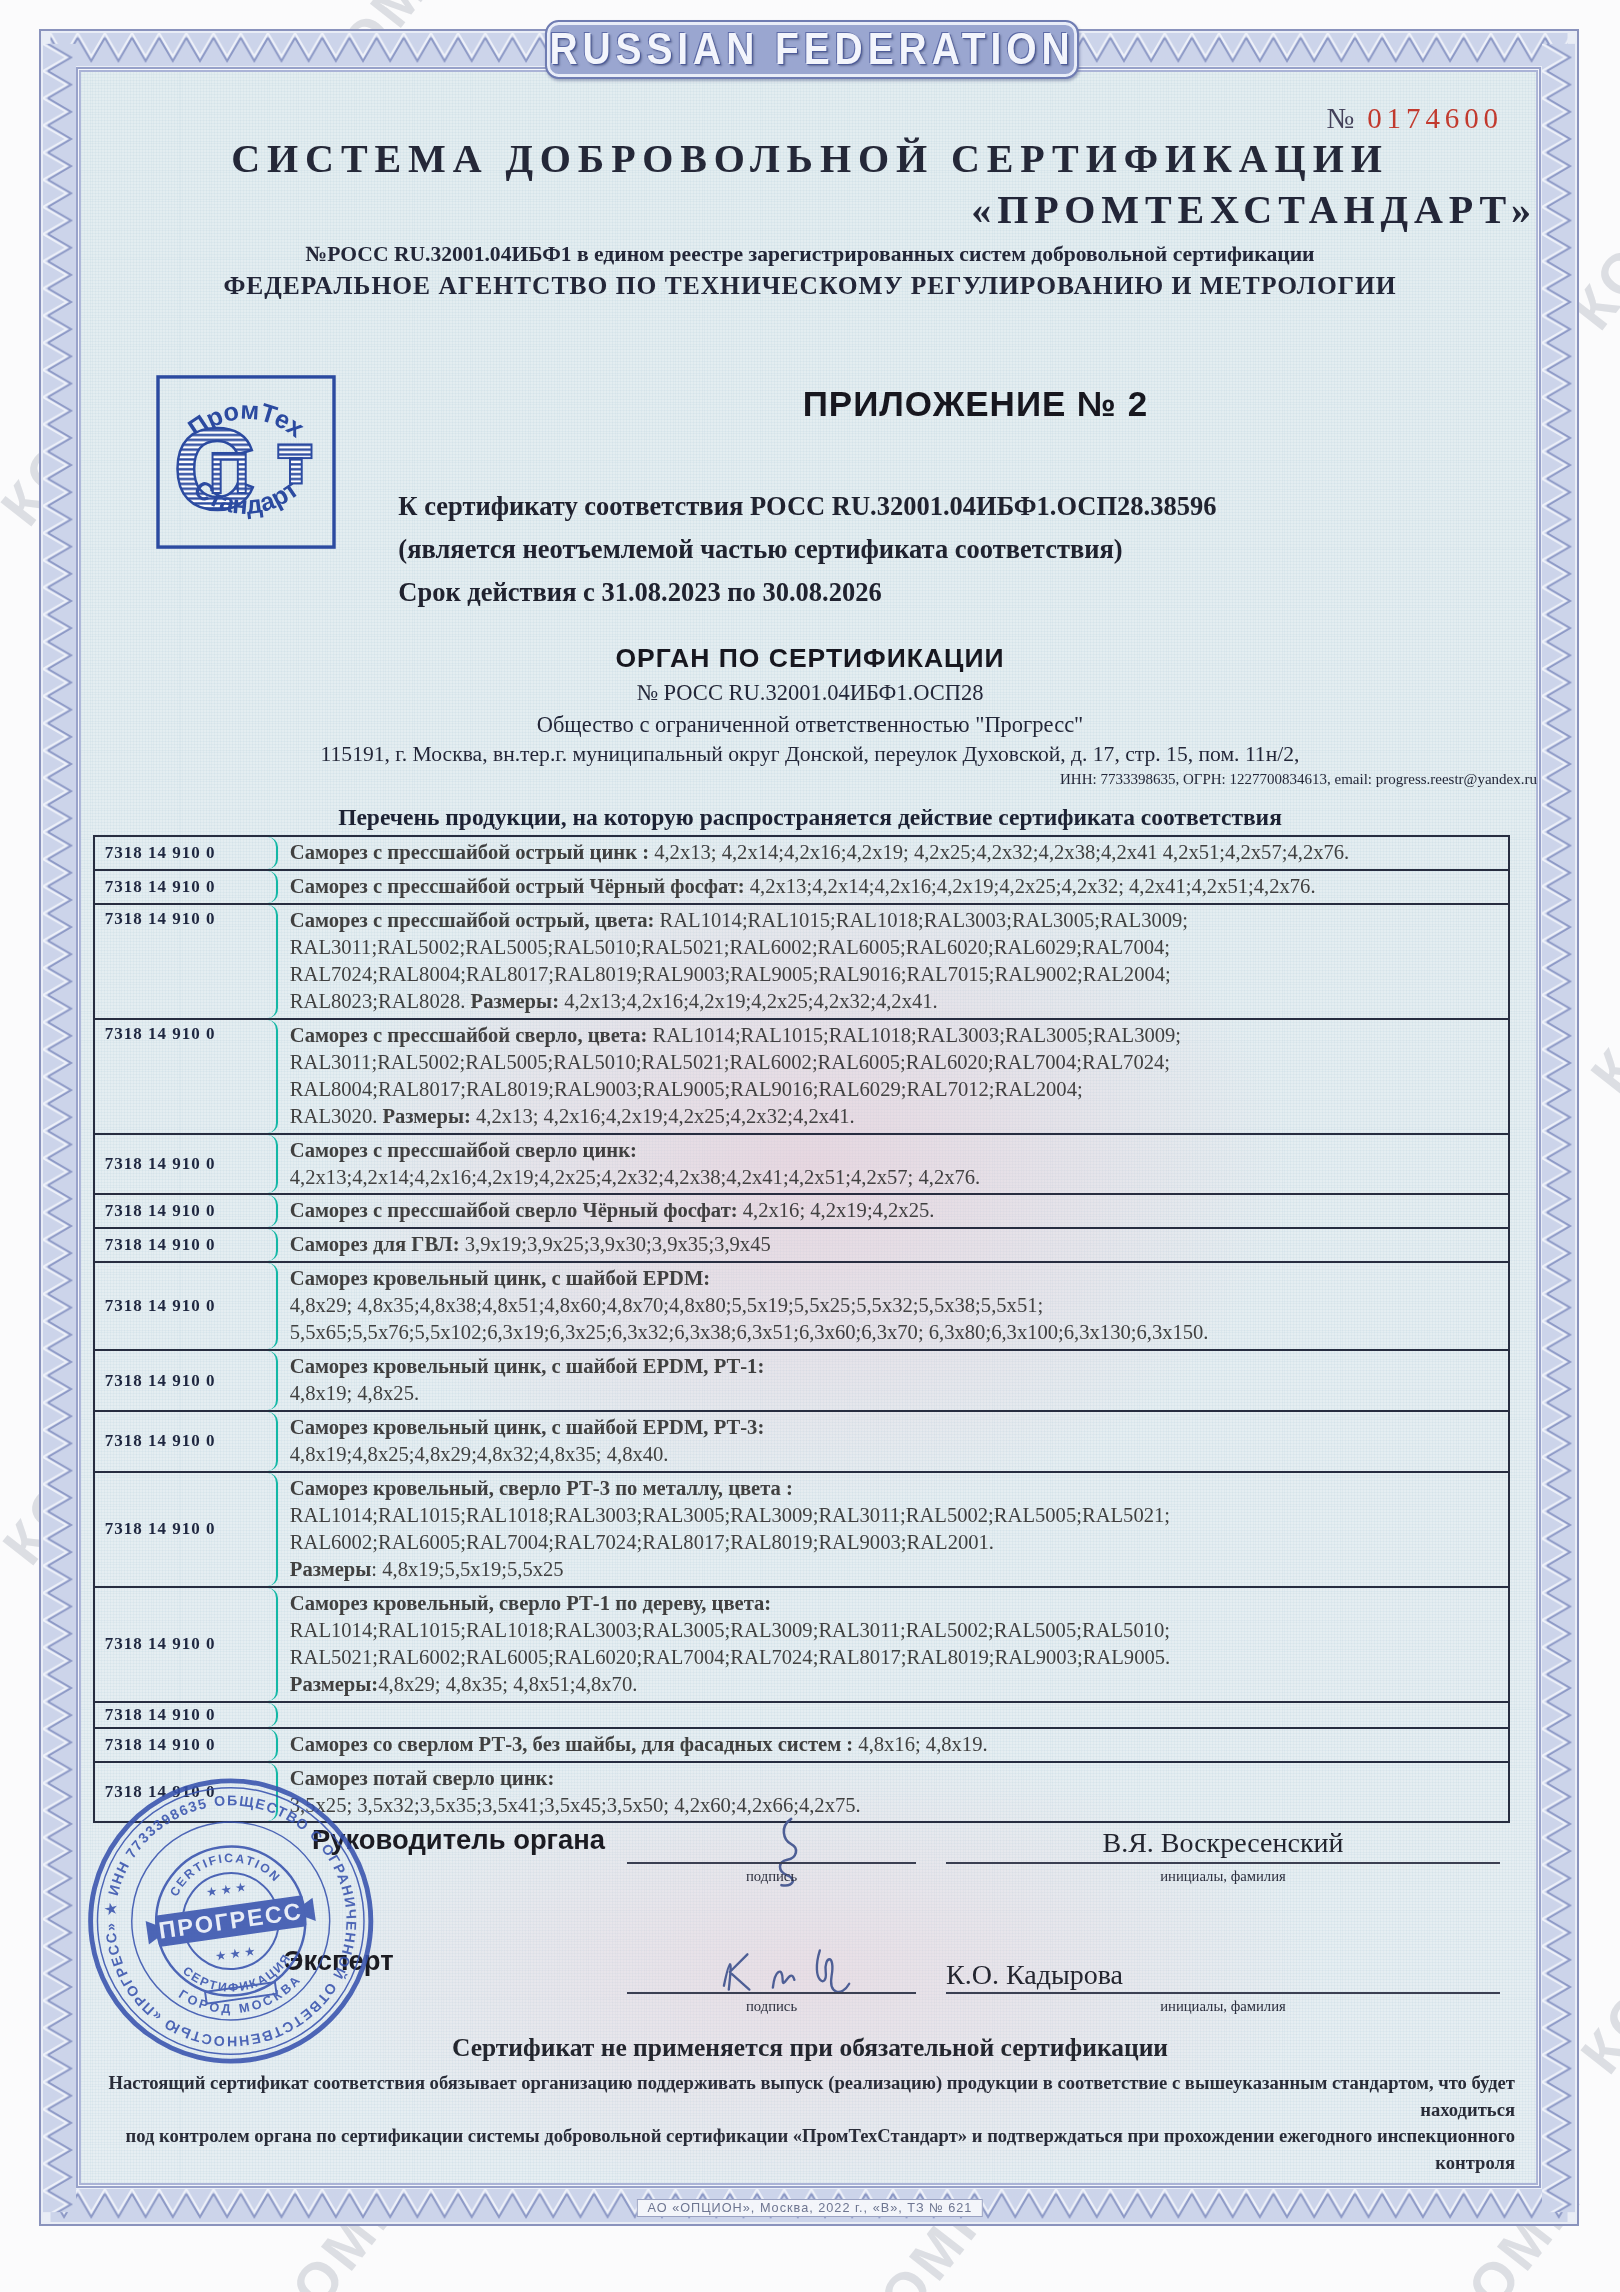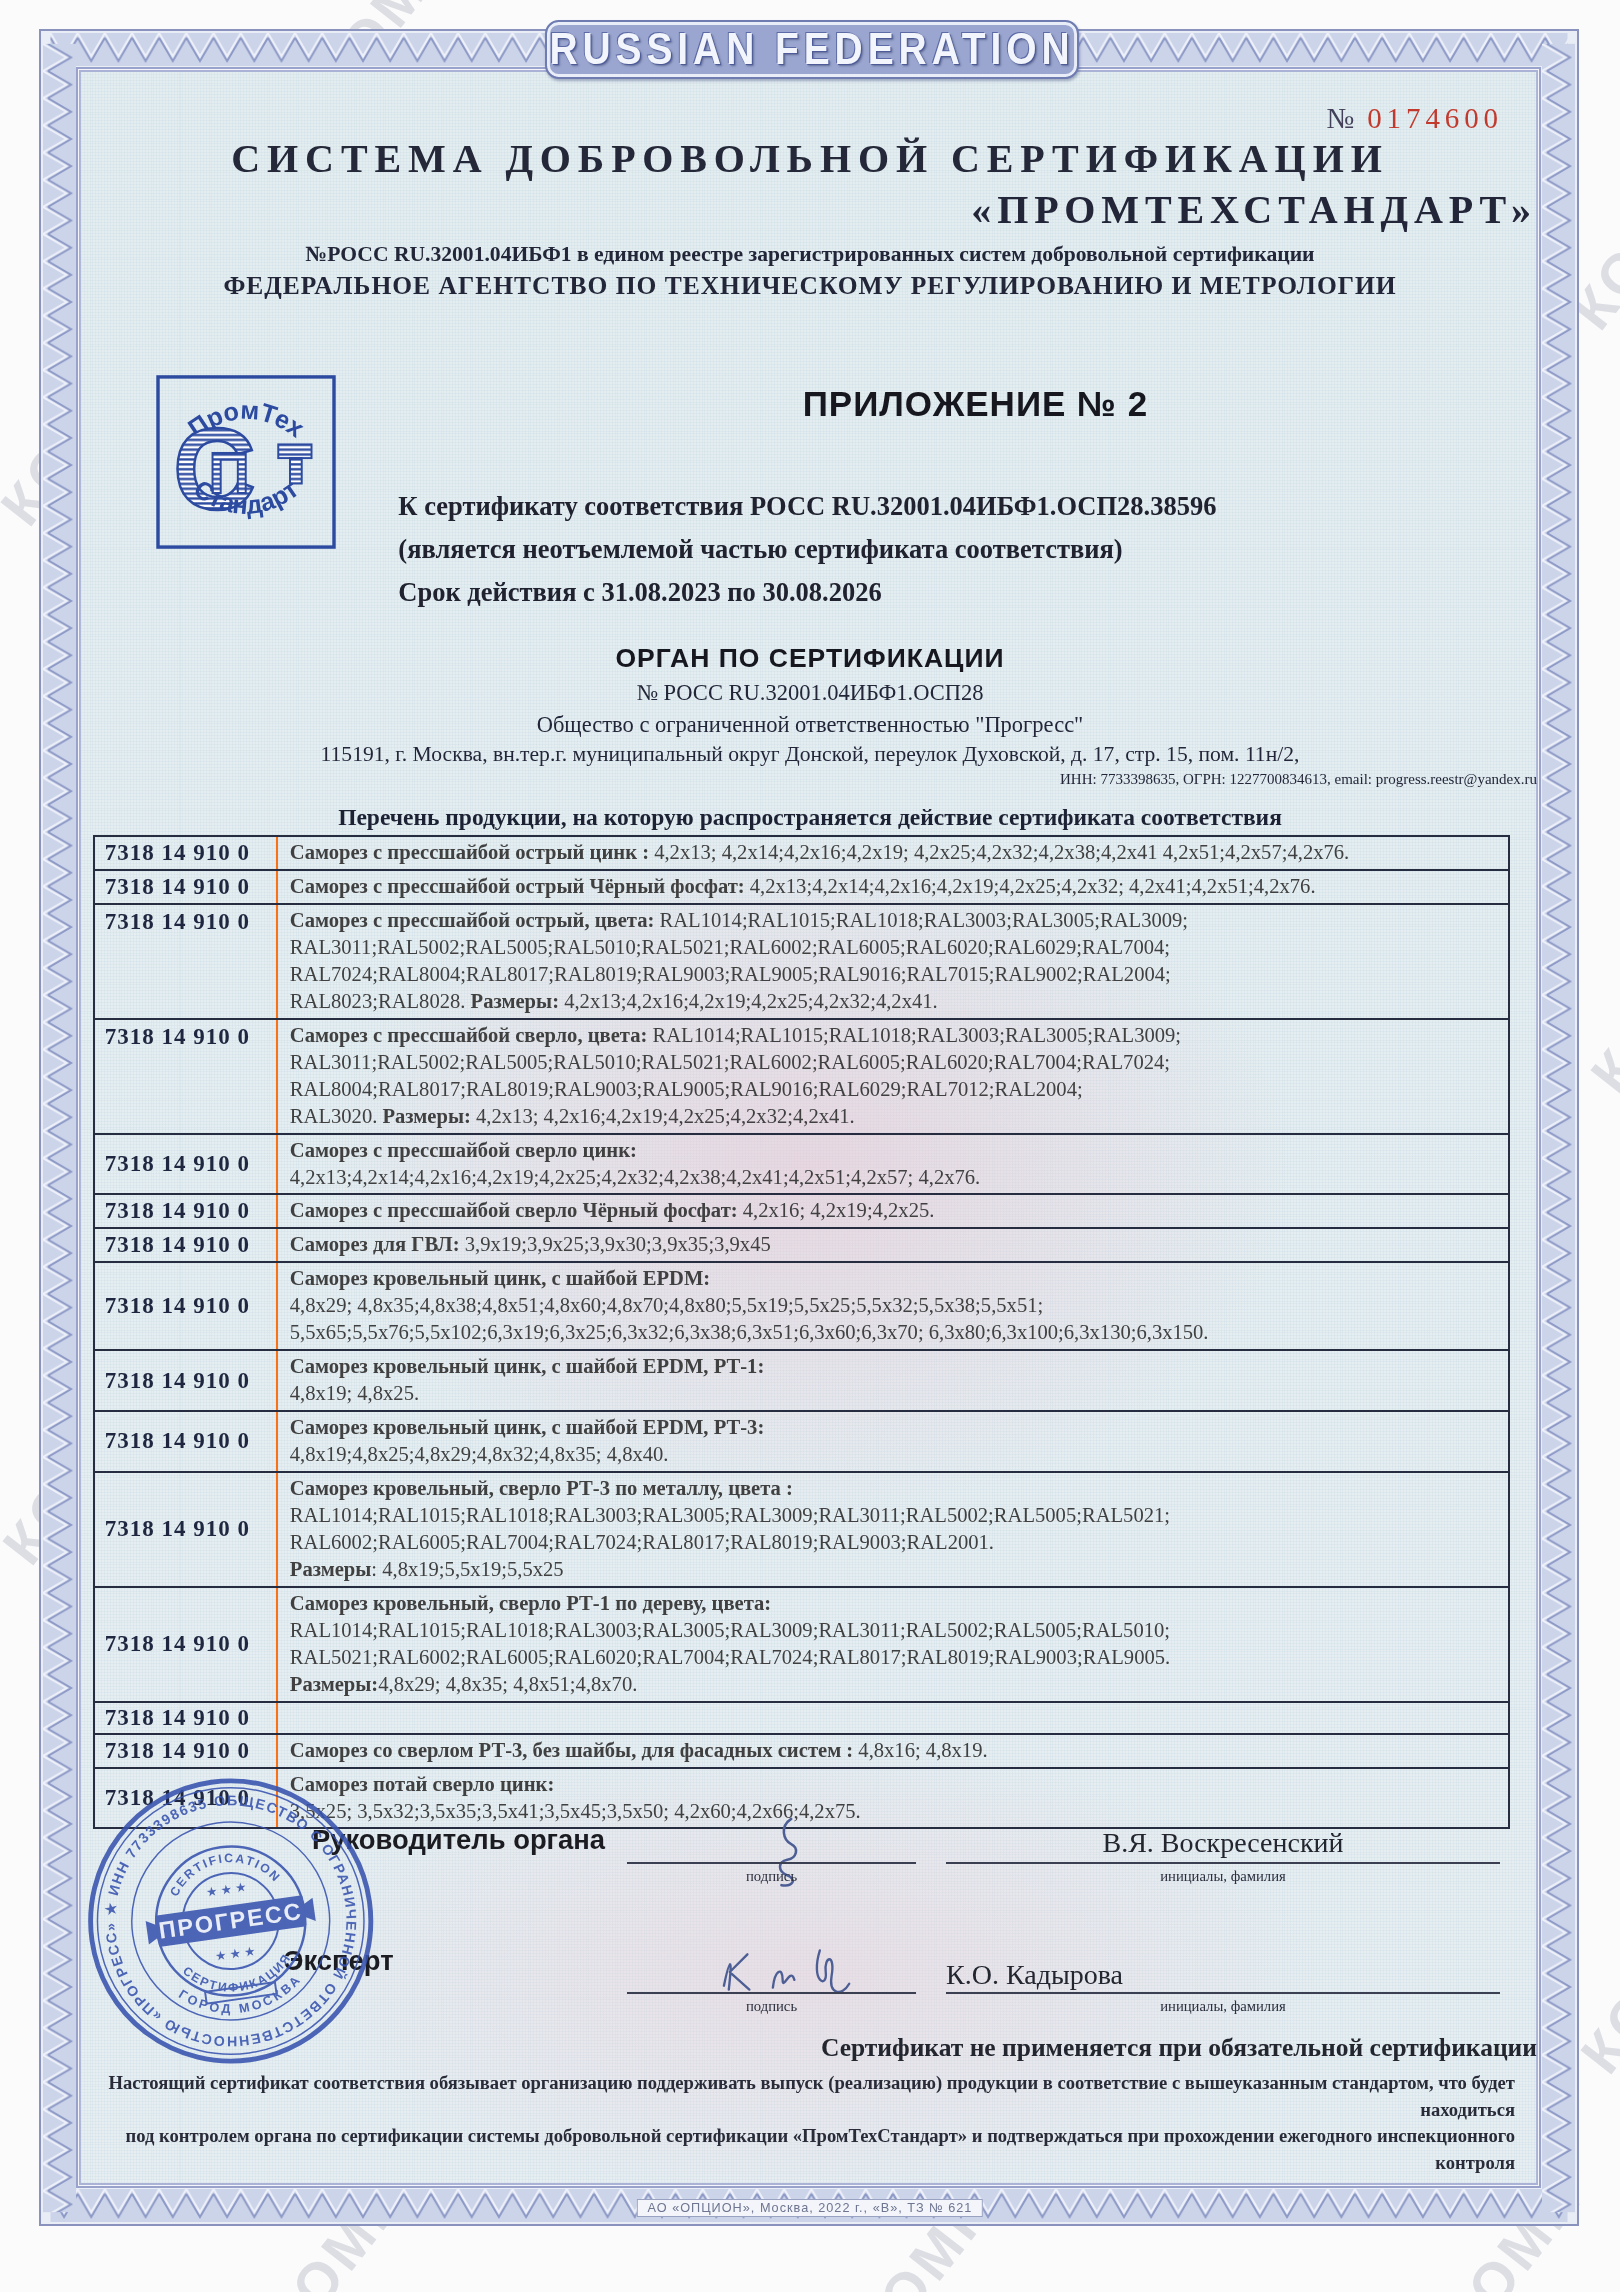--- a/index.html
+++ b/index.html
@@ -71,23 +71,23 @@
   .o6 { top:804px; font-size:23.5px; font-weight:bold; color:#1c2133; }
   
   .ptable {
     position:absolute; left:93px; top:835px; width:1417px; z-index:5;
     border:2.9px solid #272d40; border-bottom-width:2.9px;
   }
   .t-row { display:flex; border-bottom:2px solid #272d40; align-items:center; }
   .t-row:last-child { border-bottom:none; }
   .t-row.top { align-items:flex-start; }
   .t-code {
-    width:183px; flex:0 0 183px; align-self:stretch; border-right:2px solid #f97316;
-    font-weight:bold; font-size:23px; color:#1f2740; letter-spacing:1px;
-    padding:2px 5.9px 2px 9.8px; display:flex; align-items:center;
+    width:183px; flex:0 0 183px; align-self:stretch; border-right:2px solid #14b8a6;
+    font-weight:bold; font-size:17px; color:#1f2740; letter-spacing:1px;
+    padding:2px 5.9px 2px 9.8px; display:flex; align-items:center;border-radius:10px;
   }
   .t-row.top .t-code { align-items:flex-start; padding-top:3.9px; }
   .t-desc {
     flex:1; font-size:20.6px; line-height:27px; color:#404040;
     padding:2px 7.8px 2.9px 11.8px; white-space:pre-wrap;
   }
   .t-desc .b { font-weight:bold; }
   
   .sig-zone { position:absolute; left:0; top:16px; width:1481px; height:2293px; z-index:6; pointer-events:none; }
   .role1 { position:absolute; left:312px; top:1808px; font-family:"Liberation Sans",sans-serif; font-weight:bold; font-size:27.4px; color:#1b1b22; }
@@ -102,21 +102,21 @@
   .c1b { left:946px; top:1852px; width:554px; text-align:center; }
   .c2a { left:627px; top:1982px; width:289px; text-align:center; }
   .c2b { left:946px; top:1982px; width:554px; text-align:center; }
   .pname { position:absolute; font-size:28px; color:#23252f; }
   .n1 { left:946px; top:1811px; width:554px; text-align:center; }
   .n2 { left:946px; top:1943px; width:554px; text-align:left; }
   .autograph { position:absolute; }
   .a1 { left:740px; top:1797px; }
   .a2 { left:706px; top:1909px; }
   
-  .no-oblig { position:absolute; left:83px; top:2033px; width:1454px; text-align:right; font-size:25.5px; font-weight:600; color:#23262e; z-index:5; }
+  .no-oblig { position:absolute; left:83px; top:2033px; width:1454px; text-align:center; font-size:25.5px; font-weight:600; color:#23262e; z-index:5; }
   .fine { position:absolute; left:108px; top:2070px; width:1407px; text-align:right; font-size:18.6px; font-weight:bold; line-height:26.5px; color:#292c38; z-index:5; }
   .print-chip {
     position:absolute; left:50%; transform:translateX(-50%); top:2199px; z-index:6;
     background:#f3f5fa; border:1px solid #9aa2c2; padding:1px 9.8px;
     font-family:"Liberation Sans",sans-serif; font-size:12.7px; color:#6d7590; letter-spacing:1px;
   }
   .stamp { position:absolute; left:86px; top:1776px; z-index:7; opacity:.88; transform:rotate(-8deg); }
 </style>
 </head>
 <body>

